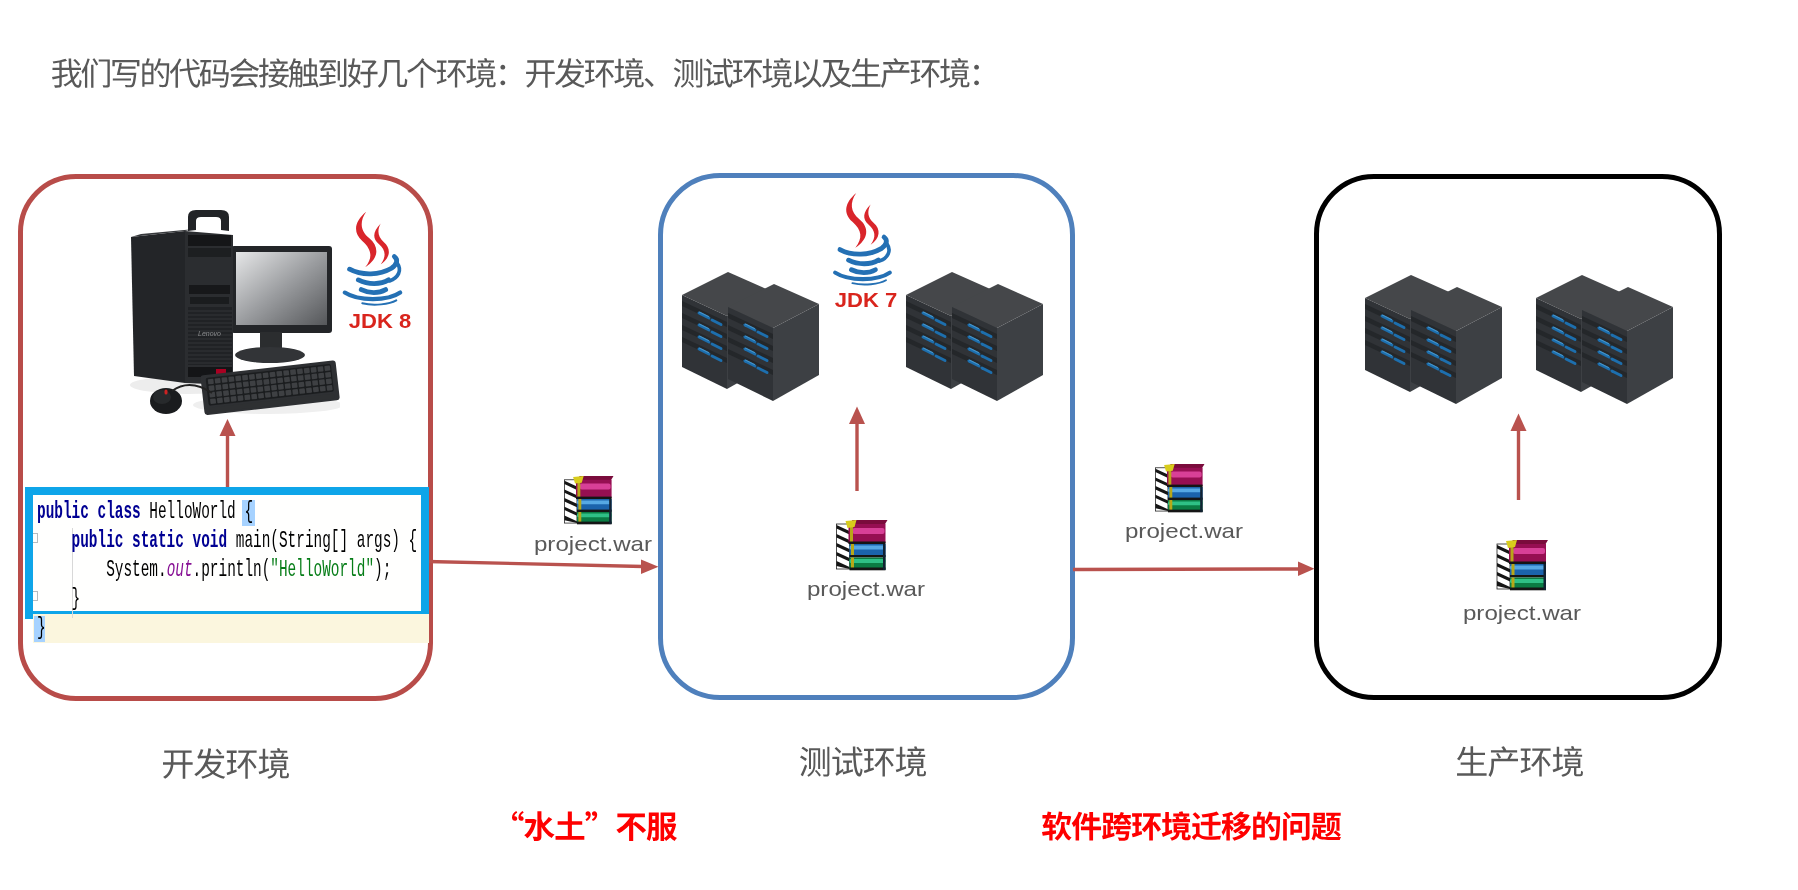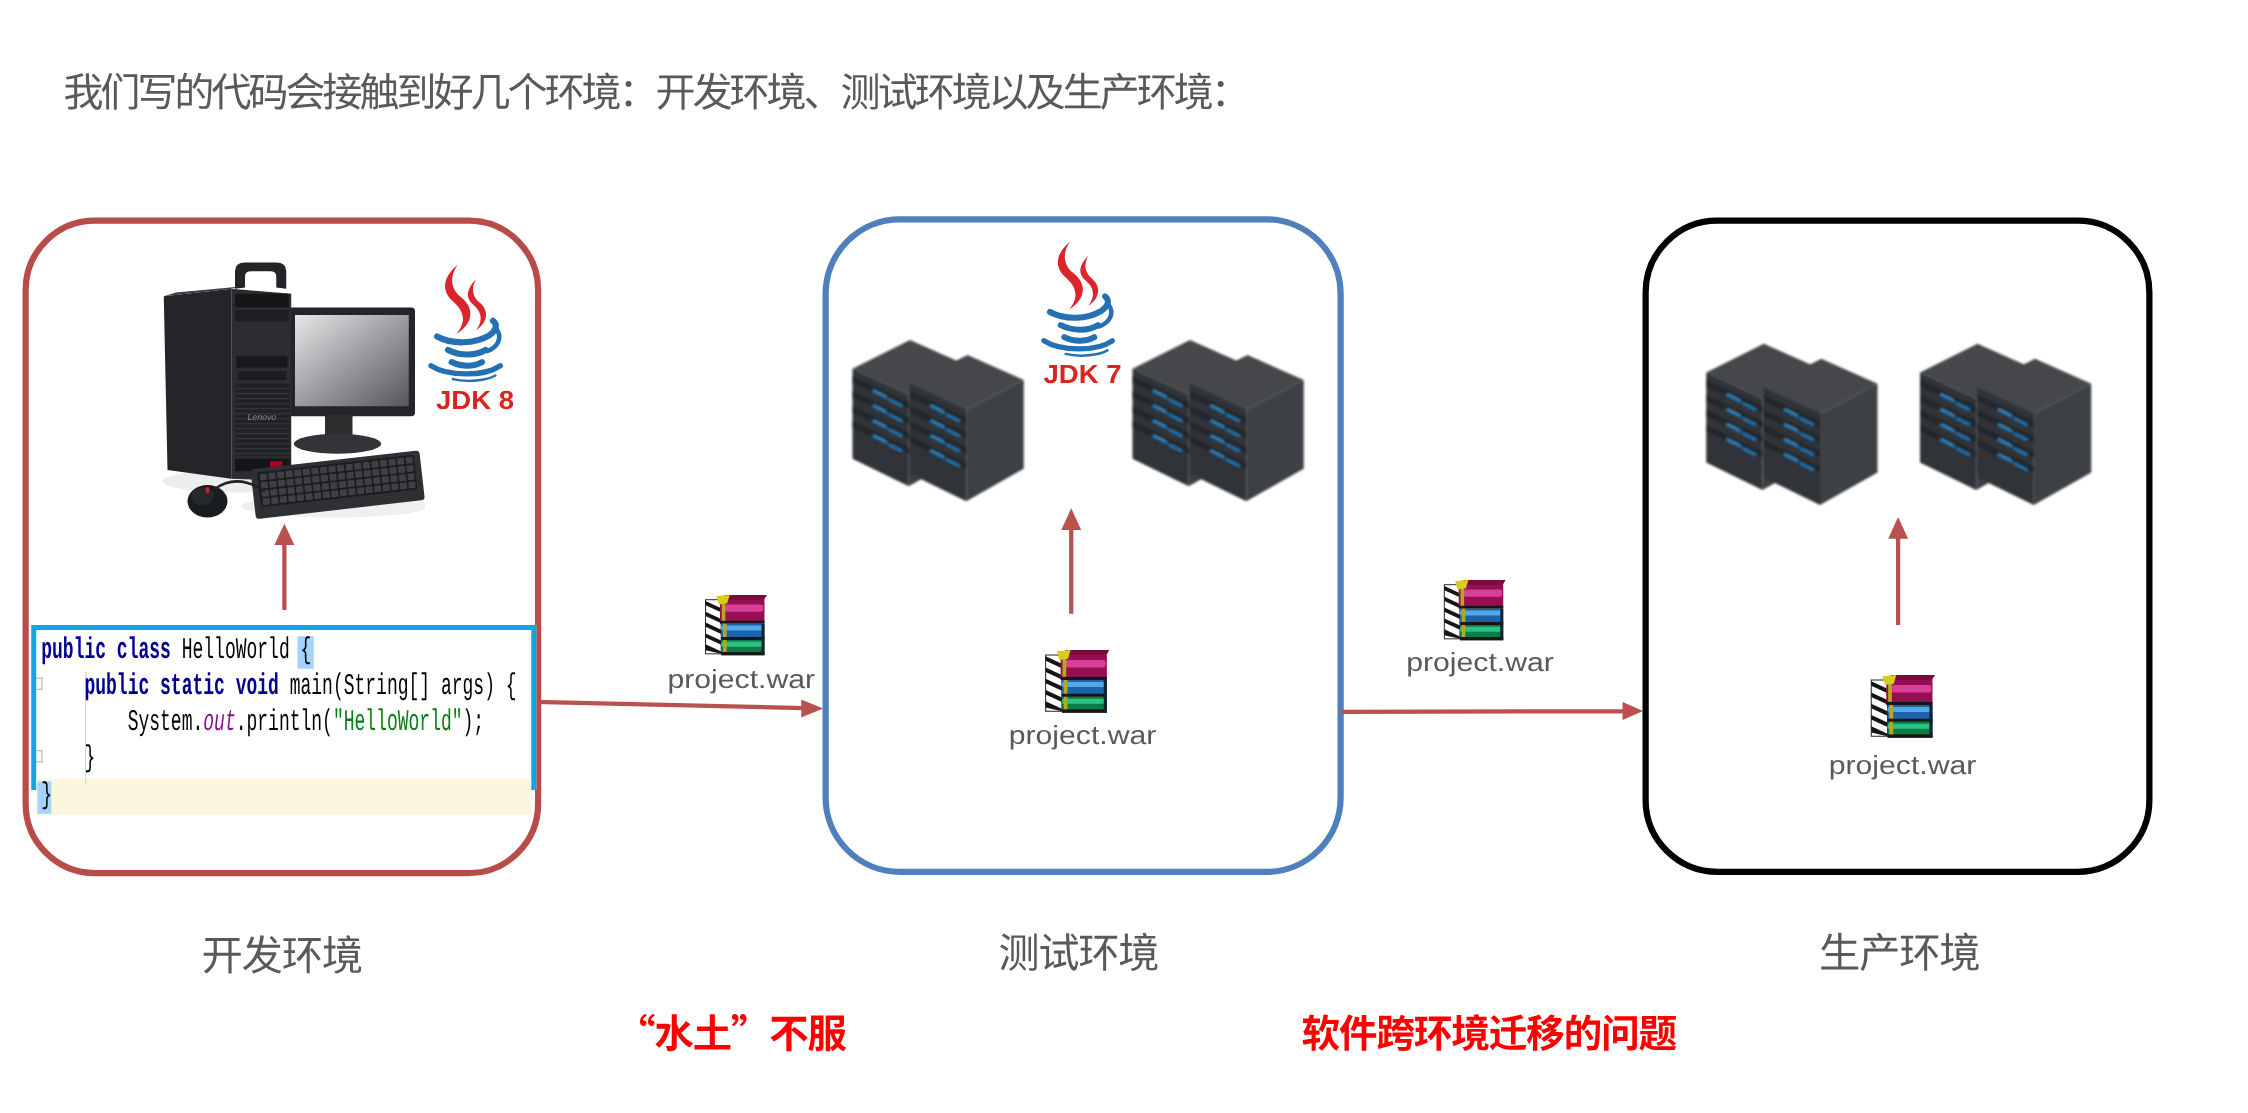--- a/index.html
+++ b/index.html
@@ -275,21 +275,21 @@
           <rect x="198.3" y="187.3" width="5.6" height="5.2" rx="0.8"></rect>
  </g>
  <rect x="79" y="196" width="126" height="5" rx="2" fill="#2e3032"></rect>
 </g>
 
 <ellipse cx="38" cy="196" rx="16" ry="13" fill="#1a1c1e"></ellipse>
 <ellipse cx="34" cy="192" rx="9" ry="7" fill="#2e3032" opacity="0.7"></ellipse>
 <rect x="36.5" y="184.5" width="3" height="5" rx="1.5" fill="#c22"></rect>
 <path d="M44,186 C58,176 72,180 84,188" stroke="#222" stroke-width="2" fill="none"></path>
 </svg>
-<div class="abs" style="left:25px;top:500px;width:404px;height:132px;border:4px solid #0ea5e9;background:#fffffe;box-sizing:border-box">
+<div class="abs" style="left:25px;top:487px;width:404px;height:132px;border:8px solid #0ea5e9;background:#fffffe;box-sizing:border-box">
 <div class="abs" style="left:0px;top:119px;width:396px;height:29px;background:#fbf6de"></div>
 <div class="abs" style="left:38.5px;top:33px;width:1px;height:90px;background:#d8d8d8"></div>
 <div class="abs" style="left:0px;top:38px;width:5px;height:10px;border:1.2px solid #b6bbc0;border-left:none;box-sizing:border-box"></div>
 <div class="abs" style="left:0px;top:96px;width:5px;height:10px;border:1.2px solid #b6bbc0;border-left:none;box-sizing:border-box"></div>
 <div class="abs" style="left:209px;top:5px;width:13px;height:26px;background:#a6d2ff"></div>
 <div class="abs" style="left:1px;top:121px;width:11px;height:26px;background:#a6d2ff"></div>
 <div class="abs" style="left:4px;top:2px;font-family:'Liberation Mono',monospace;font-size:24px;line-height:29px;white-space:pre;transform:scaleX(0.6);transform-origin:0 0;color:#000"><span style="color:#000093;font-weight:bold">public class </span>HelloWorld {
 <span style="color:#000093;font-weight:bold">    public static void </span>main(String[] args) {
         System.<span style="color:#871094;font-style:italic">out</span>.println(<span style="color:#067d17">"HelloWorld"</span>);
     }

